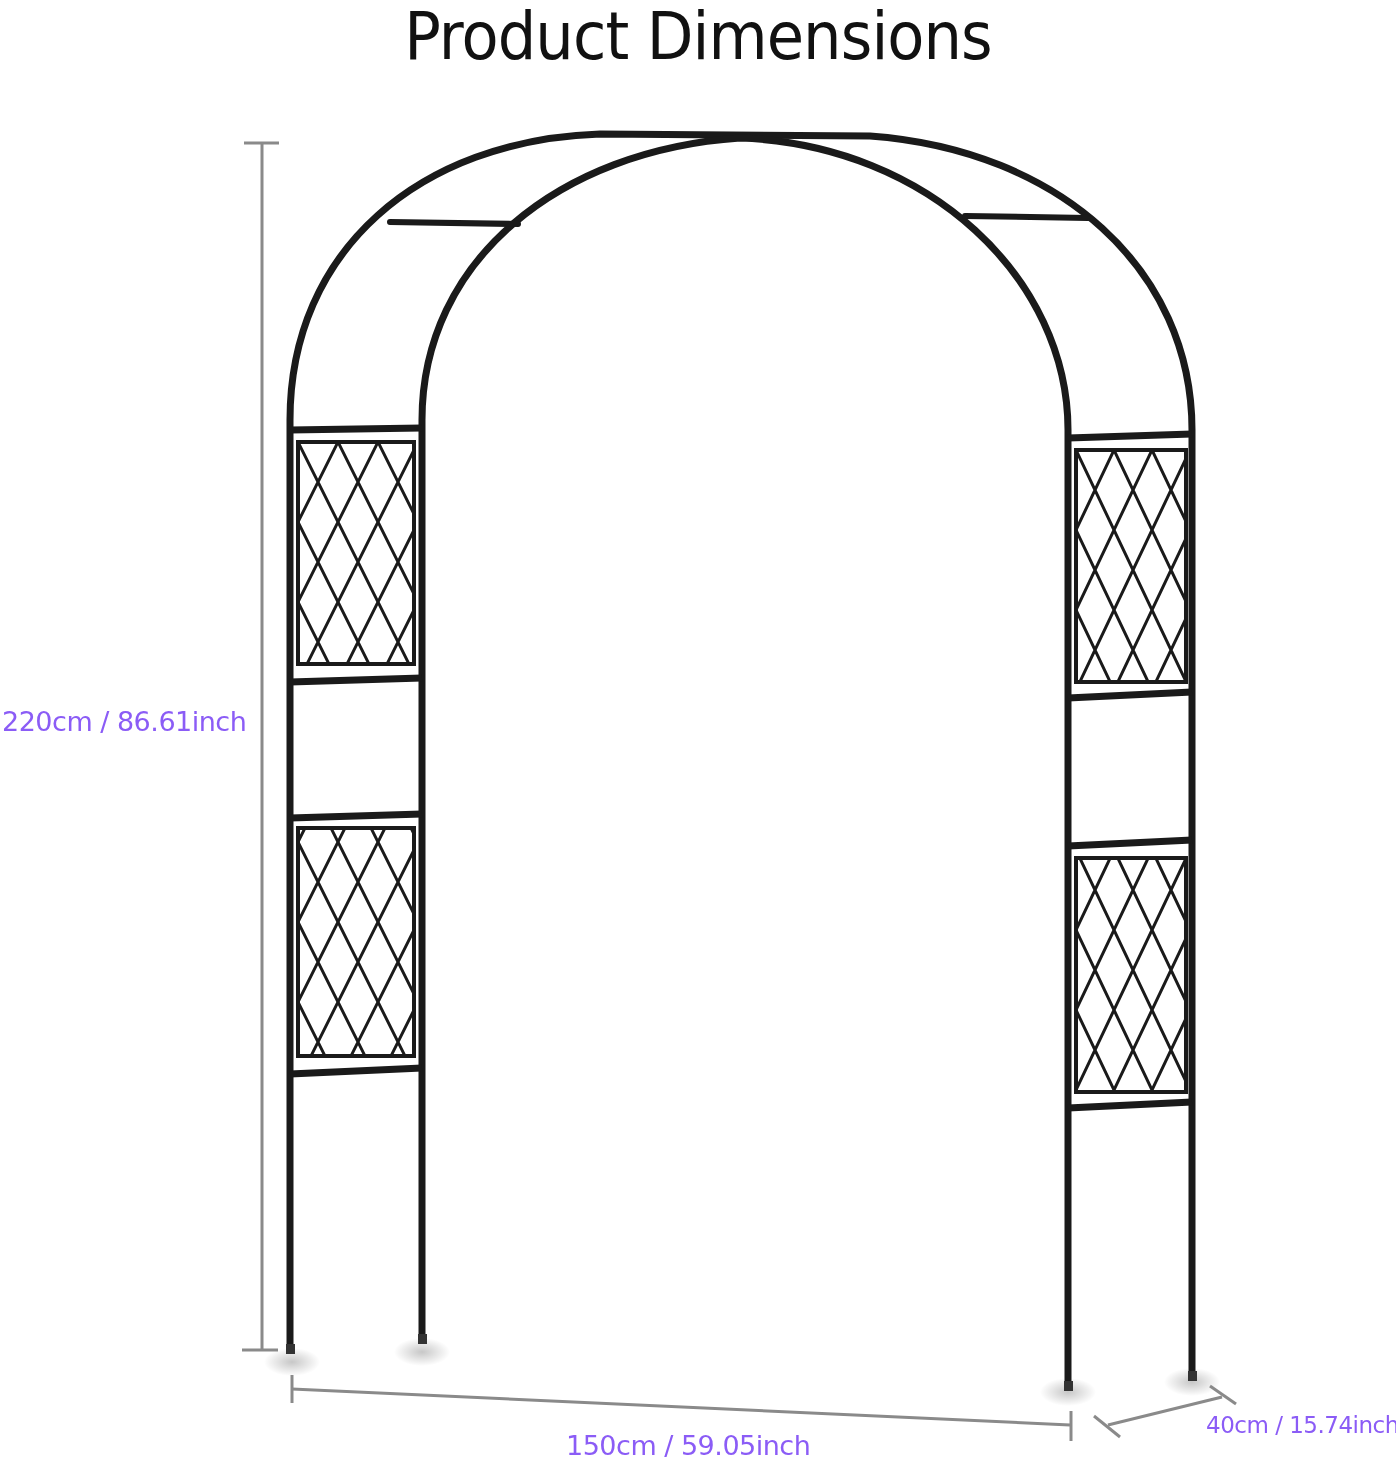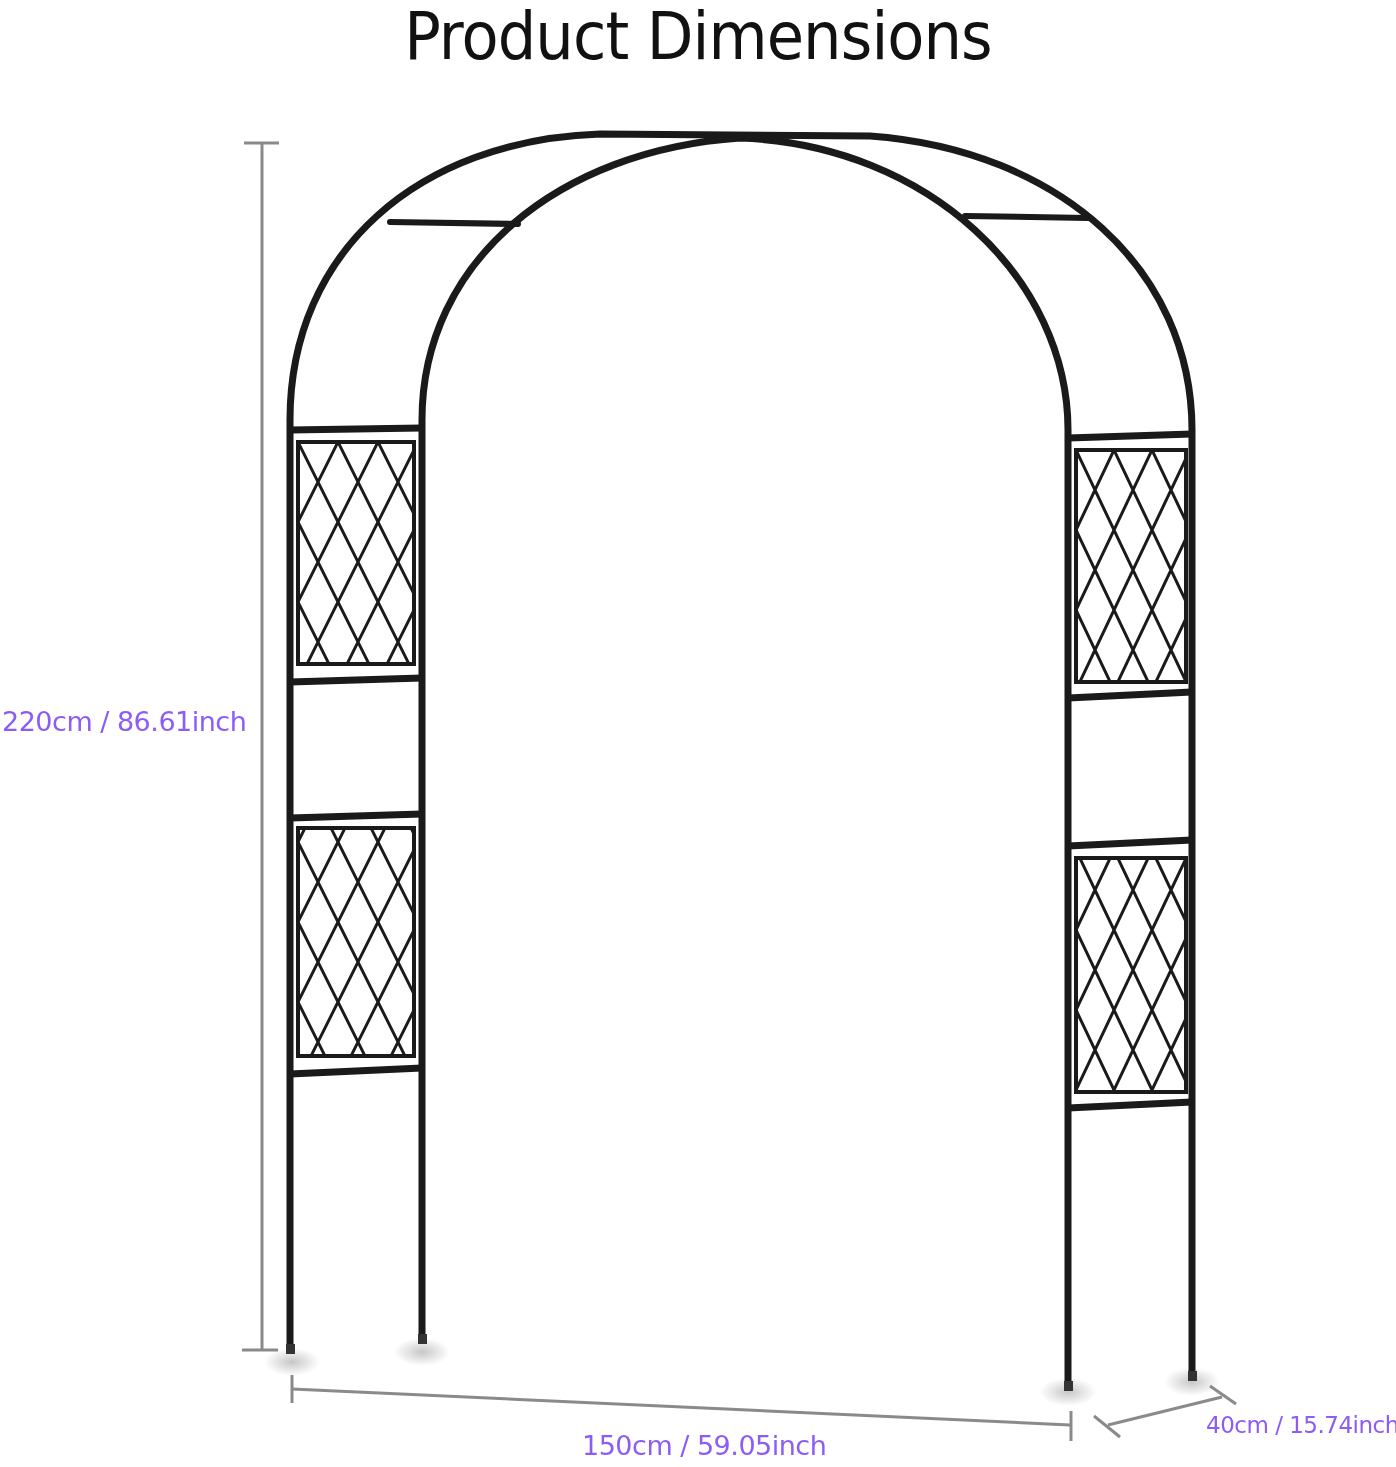--- a/index.html
+++ b/index.html
@@ -3,21 +3,21 @@
 <meta charset="utf-8">
 <style>
   html, body { margin: 0; padding: 0; background: #ffffff; }
   body { width: 1396px; height: 1467px; position: relative; overflow: hidden;
          font-family: "DejaVu Sans", sans-serif; color: #111; }
   .title { position: absolute; left: 0; top: 0; width: 1396px; text-align: center;
            font-size: 66px; line-height: 74px; letter-spacing: -1px; font-weight: normal;
            transform: scaleX(0.92); transform-origin: center top; }
   .lbl { position: absolute; font-size: 27px; white-space: nowrap; color: #8b5cf6; letter-spacing: -0.5px; }
   #lbl-height { left: 2px; top: 706px; }
-  #lbl-width { left: 582px; top: 1430px; }
+  #lbl-width { left: 566px; top: 1430px; }
   #lbl-depth { left: 1206px; top: 1412px; font-size: 23px; }
   svg.drawing { position: absolute; left: 0; top: 0; }
 </style>
 </head>
 <body>
 
 <div class="title">Product Dimensions</div>
 
 <svg class="drawing" width="1396" height="1467" viewBox="0 0 1396 1467">
   <defs>

